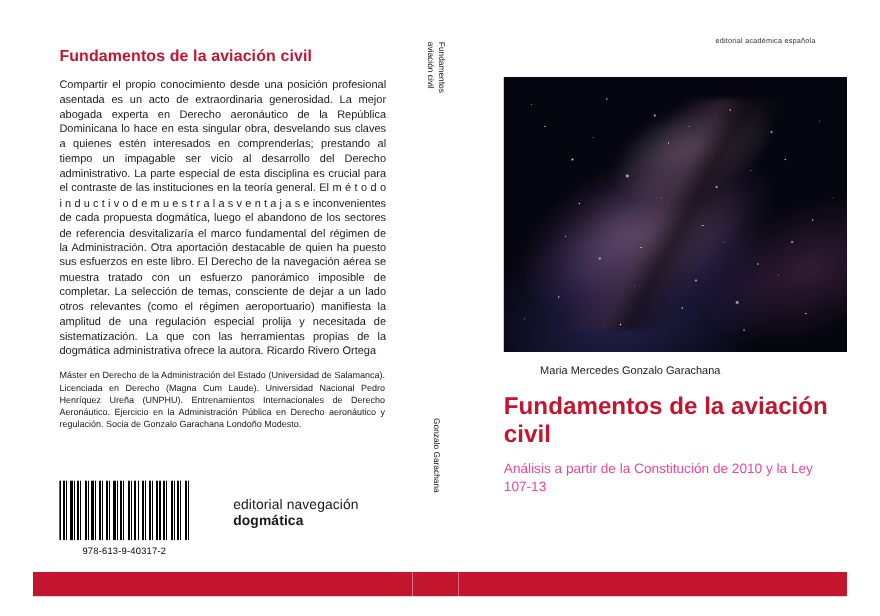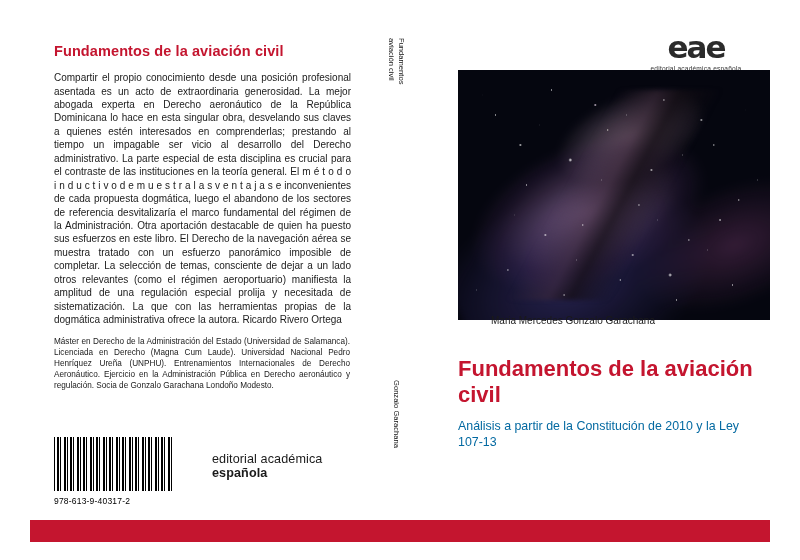--- a/index.html
+++ b/index.html
@@ -85,21 +85,21 @@
         #000 0px, #000 1px, #fff 1px, #fff 3px,
         #000 3px, #000 5px, #fff 5px, #fff 6px,
         #000 6px, #000 7px, #fff 7px, #fff 10px,
         #000 10px, #000 12px, #fff 12px, #fff 13px);
   }
   .isbn {
     margin-top: 5px;
     font-size: 8.5px;
     letter-spacing: 0.2px;
     color: #000;
-    text-align: left;
+    text-align: center;
     width: 118px;
   }
 
   .back-publisher {
     position: absolute;
     left: 182px;
     bottom: 62px;
     font-size: 12.6px;
     color: #1a1a1a;
     letter-spacing: 0.1px;
@@ -274,21 +274,21 @@
       radial-gradient(0.7px 0.7px at 72% 34%, rgba(255,255,255,0.7), rgba(255,255,255,0)),
       radial-gradient(0.7px 0.7px at 80% 72%, rgba(255,255,255,0.6), rgba(255,255,255,0)),
       radial-gradient(0.7px 0.7px at 92% 16%, rgba(255,255,255,0.7), rgba(255,255,255,0)),
       radial-gradient(0.7px 0.7px at 96% 44%, rgba(255,255,255,0.6), rgba(255,255,255,0)),
       radial-gradient(0.7px 0.7px at 6% 88%, rgba(255,255,255,0.7), rgba(255,255,255,0));
   }
 
   .front-author {
     position: absolute;
     left: 41px;
-    top: 295px;
+    top: 312px;
     font-size: 10px;
     color: #1a1a1a;
     padding-left: 33px;
   }
   .front-title {
     position: absolute;
     left: 41px;
     top: 336px;
     width: 300px;
     color: #c4152f;
@@ -296,21 +296,21 @@
     font-weight: bold;
     line-height: 1.18;
   }
   .front-subtitle {
     position: absolute;
     left: 41px;
     top: 398px;
     width: 300px;
     font-size: 12.4px;
     line-height: 1.3;
-    color: #0369a1;
+    color: #ec4899;
   }
   .front-red-strip {
     position: absolute;
     left: 0;
     bottom: 0;
     width: 353px;
     height: 22px;
     background: #c4152f;
   }
 </style>
@@ -324,41 +324,40 @@
       <div class="back-title">Fundamentos de la aviación civil</div>
       <div class="back-blurb">Compartir el propio conocimiento desde una posición profesional asentada es un acto de extraordinaria generosidad. La mejor abogada experta en Derecho aeronáutico de la República Dominicana lo hace en esta singular obra, desvelando sus claves a quienes estén interesados en comprenderlas; prestando al tiempo un impagable ser vicio al desarrollo del Derecho administrativo. La parte especial de esta disciplina es crucial para el contraste de las instituciones en la teoría general. El m é t o d o i n d u c t i v o d e m u e s t r a l a s v e n t a j a s e inconvenientes de cada propuesta dogmática, luego el abandono de los sectores de referencia desvitalizaría el marco fundamental del régimen de la Administración. Otra aportación destacable de quien ha puesto sus esfuerzos en este libro. El Derecho de la navegación aérea se muestra tratado con un esfuerzo panorámico imposible de completar. La selección de temas, consciente de dejar a un lado otros relevantes (como el régimen aeroportuario) manifiesta la amplitud de una regulación especial prolija y necesitada de sistematización. La que con las herramientas propias de la dogmática administrativa ofrece la autora. Ricardo Rivero Ortega</div>
       <div class="back-bio">Máster en Derecho de la Administración del Estado (Universidad de Salamanca). Licenciada en Derecho (Magna Cum Laude). Universidad Nacional Pedro Henríquez Ureña (UNPHU). Entrenamientos Internacionales de Derecho Aeronáutico. Ejercicio en la Administración Pública en Derecho aeronáutico y regulación. Socia de Gonzalo Garachana Londoño Modesto.</div>
 
       <div class="barcode-wrap">
         <div class="barcode"></div>
         <div class="isbn">978-613-9-40317-2</div>
       </div>
 
       <div class="back-publisher">
-        <span>editorial académica </span><b>española</b>
+        <span>editorial navegación </span><b>dogmática</b>
       </div>
 
       <div class="back-red-strip"></div>
     </div>
 
     <div class="spine">
       <div class="spine-title">
         <div class="vert-text">Fundamentos
 aviación civil</div>
       </div>
       <div class="spine-author">
         <div class="vert-text">Gonzalo Garachana</div>
       </div>
       <div class="spine-red-strip"></div>
     </div>
 
     <div class="front-cover">
 
       <div class="front-logo">
-        <div class="logo-glyph">eae</div>
         <div class="logo-sub">editorial académica española</div>
       </div>
 
       <div class="front-image">
         <div class="neb1"></div>
         <div class="neb2"></div>
         <div class="stars-a"></div>
         <div class="stars-b"></div>
         <div class="stars-c"></div>
       </div>

